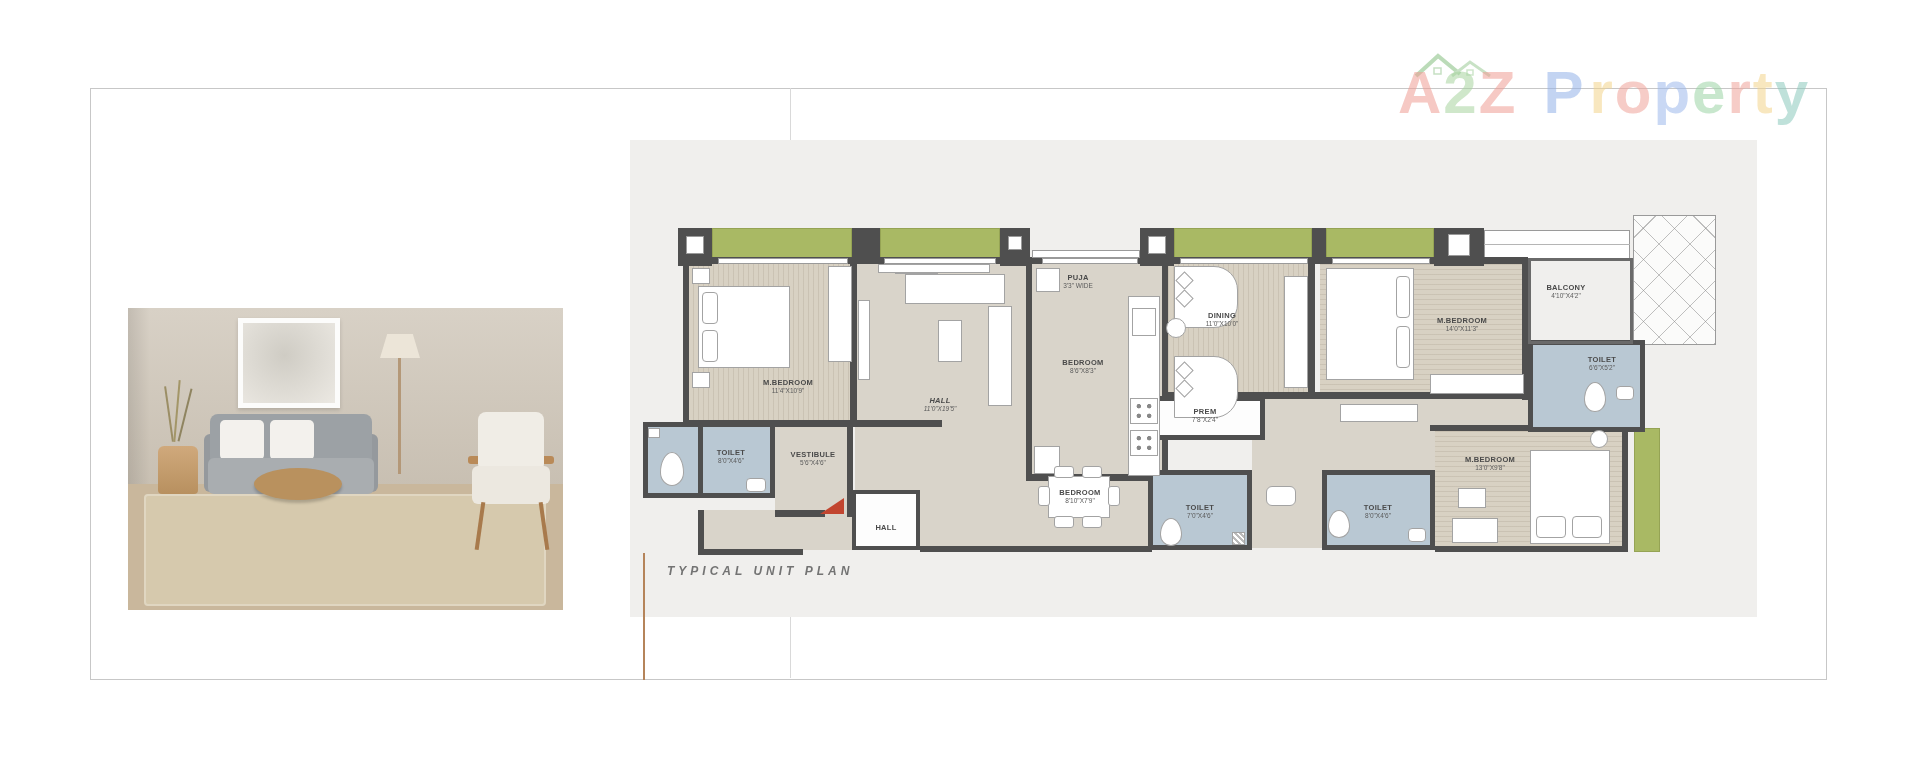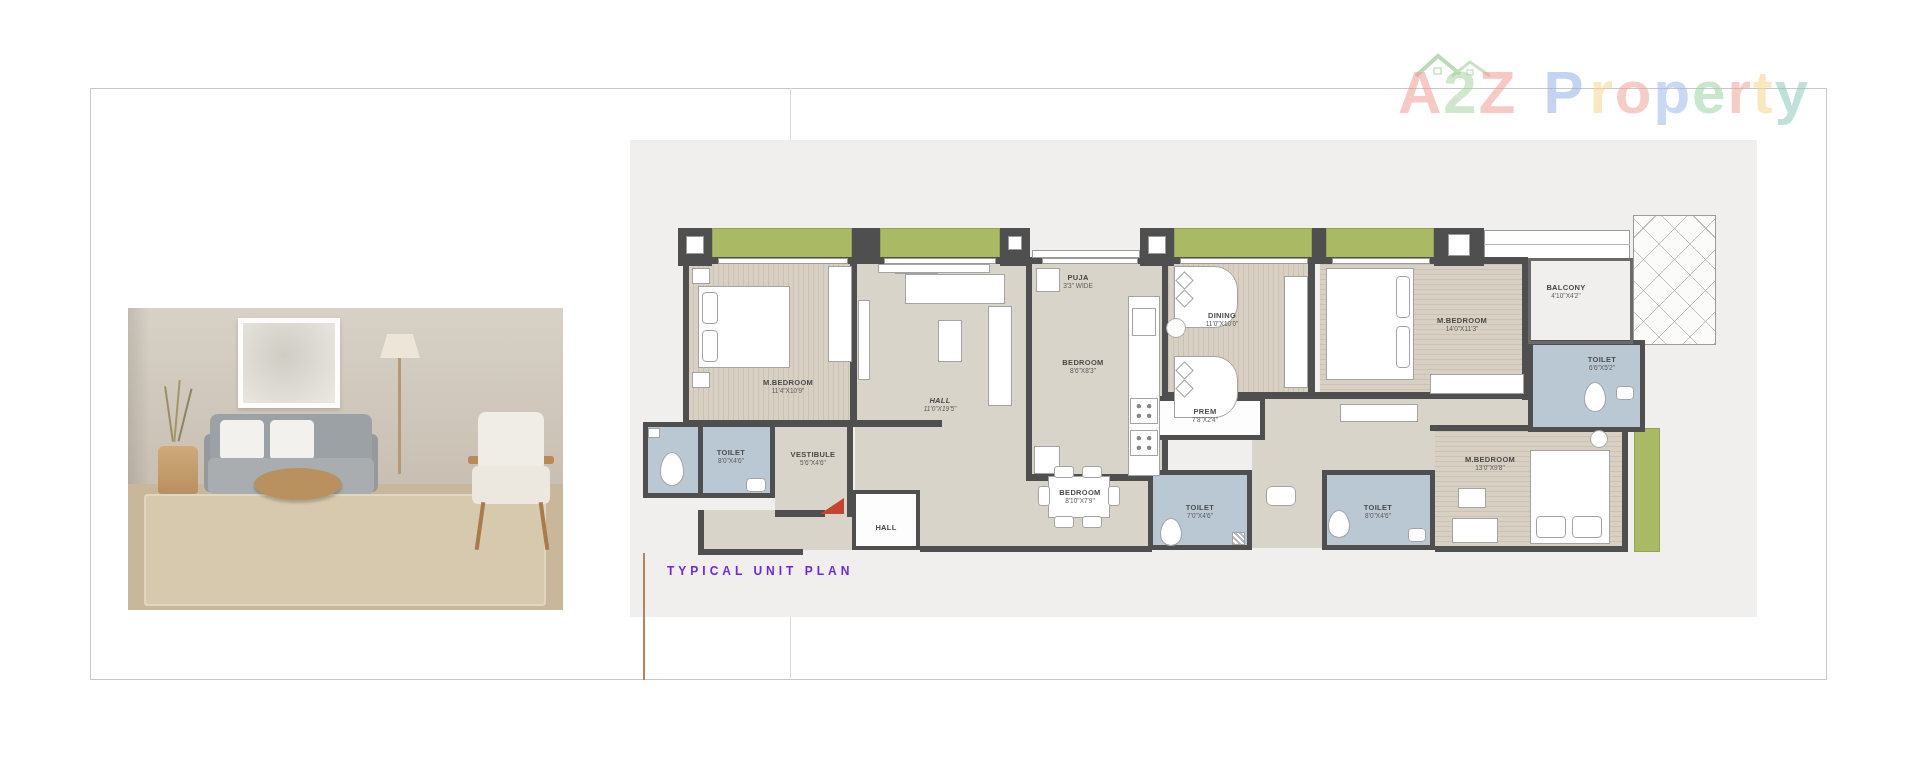--- a/index.html
+++ b/index.html
@@ -42,21 +42,21 @@
   .win{position:absolute;background:#ffffff;border:1px solid #9a9a9a;box-sizing:border-box;}
   .furn{position:absolute;background:#ffffff;border:1px solid #a3a3a3;box-sizing:border-box;}
   .round{border-radius:50%;}
   .xhatch{position:absolute;background:
       repeating-linear-gradient(45deg,rgba(130,130,130,0.5) 0 1px,transparent 1px 22px),
       repeating-linear-gradient(-45deg,rgba(130,130,130,0.5) 0 1px,transparent 1px 22px),#fbfbfa;
       border:1px solid #9a9a9a;box-sizing:border-box;}
   .rlabel{position:absolute;transform:translate(-50%,-50%);text-align:center;color:#4a4a4a;white-space:nowrap;z-index:30;}
   .rn{display:block;font-weight:bold;font-size:7.5px;letter-spacing:0.3px;}
   .rd{display:block;font-size:6.5px;color:#5b5b5b;}
-  #caption{left:667px;top:564px;font-size:12px;font-weight:bold;letter-spacing:4px;color:#6d28d9;}
+  #caption{left:667px;top:564px;font-size:12px;font-weight:bold;letter-spacing:4px;color:#737373;font-style:italic;}
   #caption-line{left:643px;top:553px;width:2px;height:127px;background:#b5845a;}
   .door-red{position:absolute;width:0;height:0;border-left:24px solid transparent;border-bottom:16px solid #c2452f;}
   .burners{position:absolute;background:#fff;border:1px solid #a3a3a3;box-sizing:border-box;
     background-image:radial-gradient(circle at 30% 30%,#888 2px,transparent 2.5px),
                      radial-gradient(circle at 70% 30%,#888 2px,transparent 2.5px),
                      radial-gradient(circle at 30% 70%,#888 2px,transparent 2.5px),
                      radial-gradient(circle at 70% 70%,#888 2px,transparent 2.5px);}
   .diamond{position:absolute;background:#fff;border:1px solid #a3a3a3;transform:rotate(45deg);box-sizing:border-box;}
   .wm-letter{display:inline-block;}
 </style>

